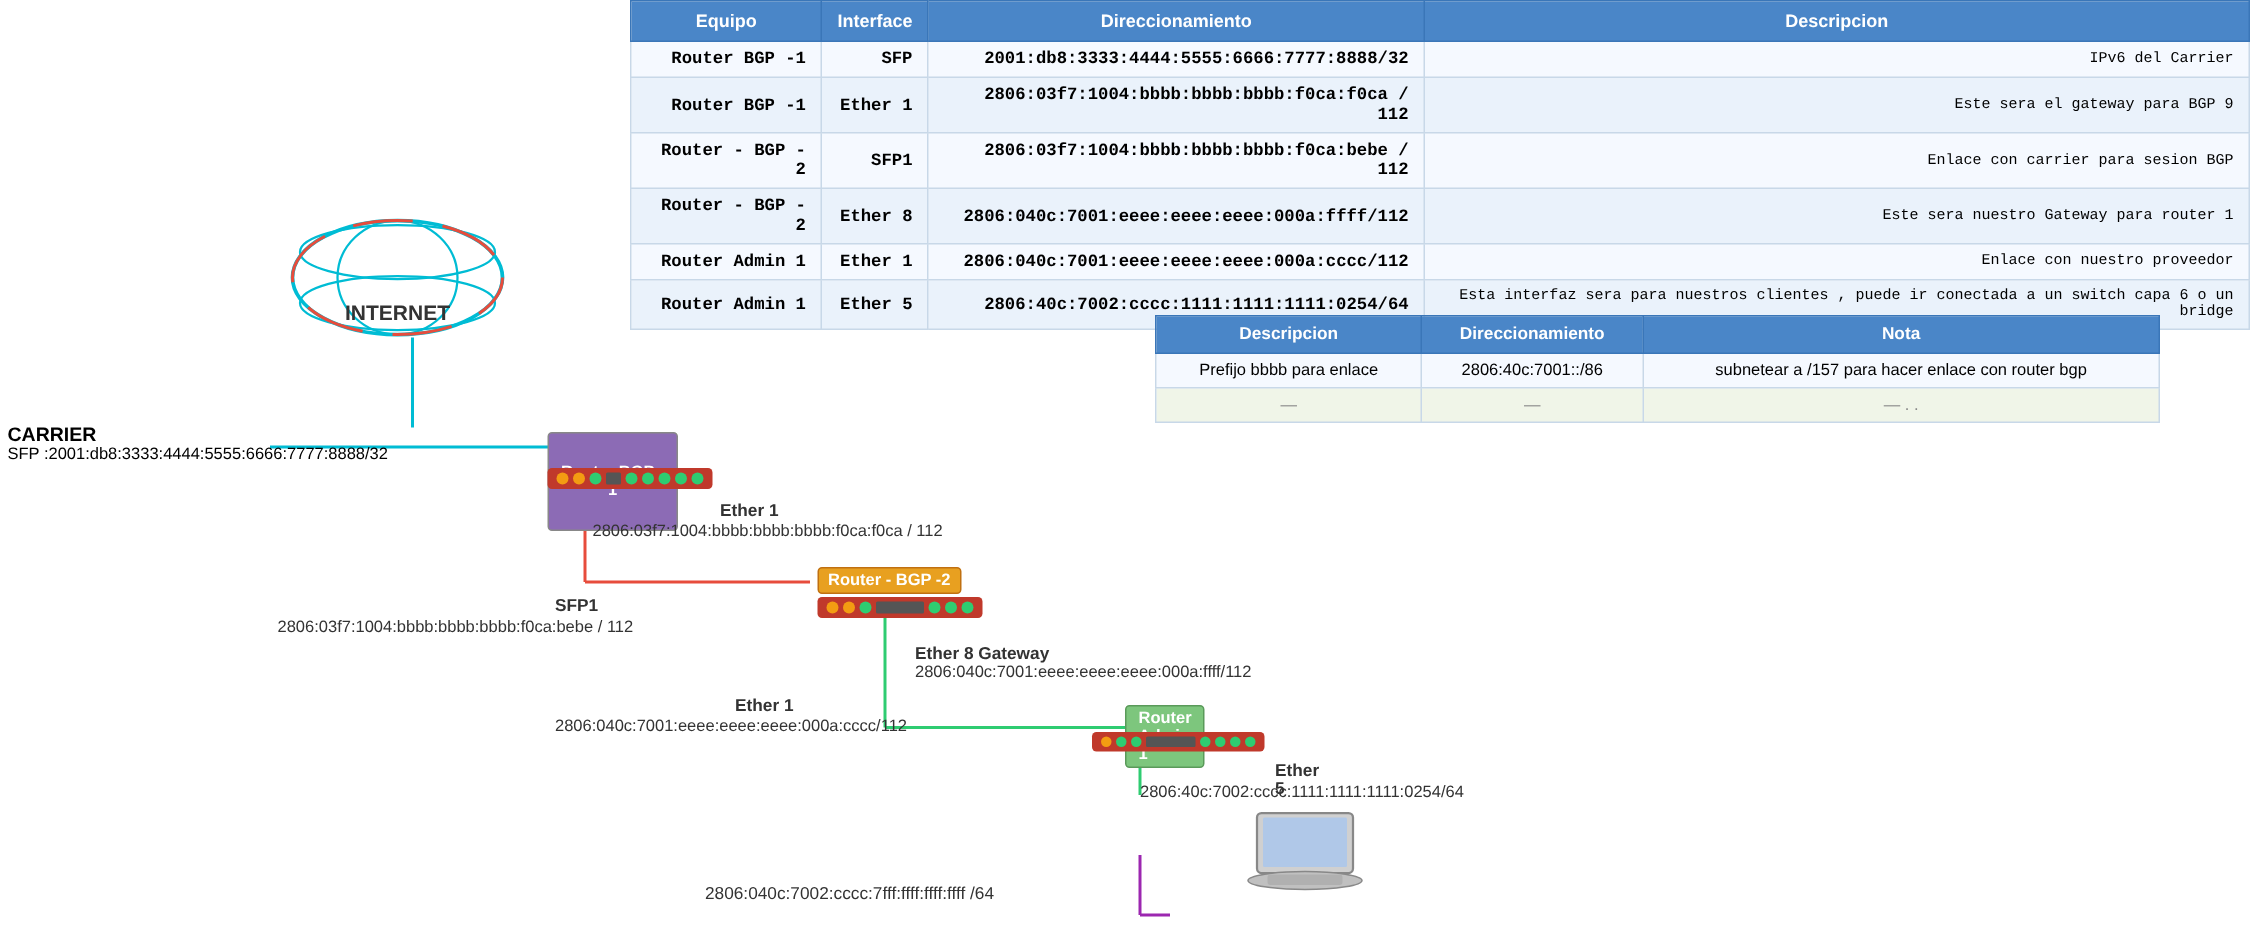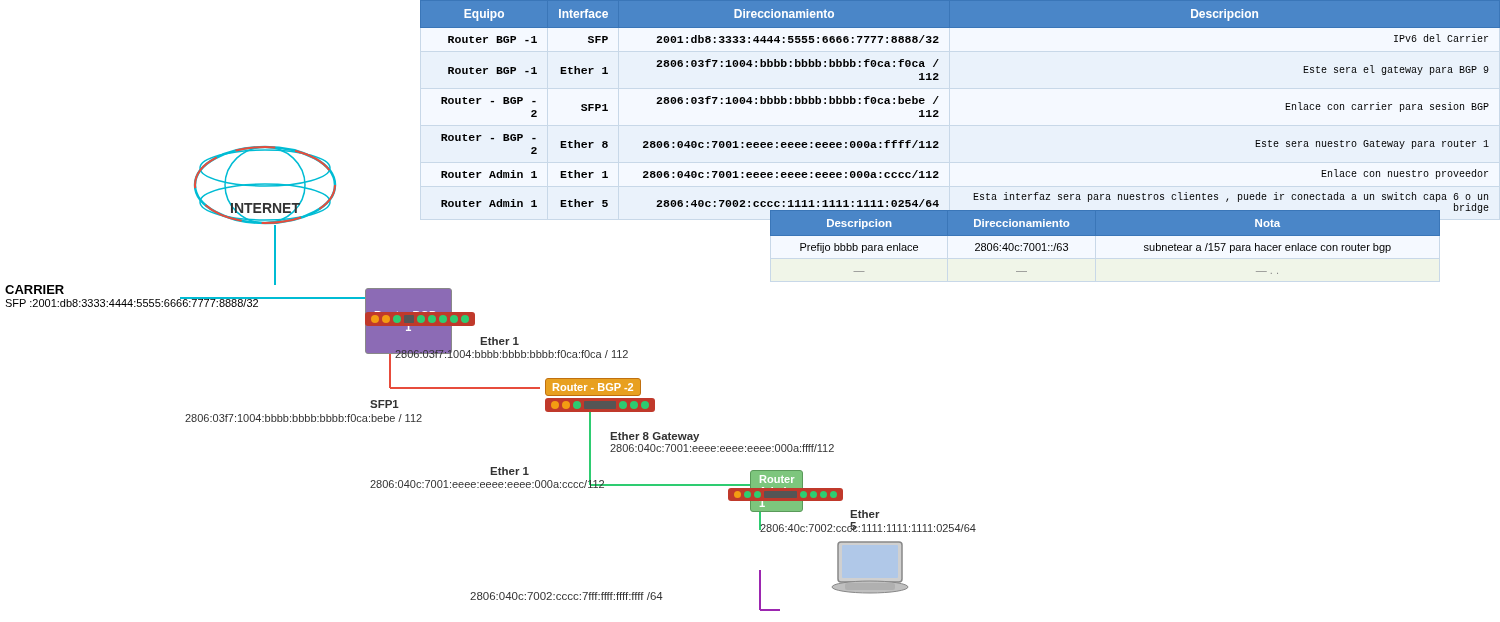--- a/index.html
+++ b/index.html
@@ -202,21 +202,21 @@
     <thead>
       <tr>
         <th>Descripcion</th>
         <th>Direccionamiento</th>
         <th>Nota</th>
       </tr>
     </thead>
     <tbody id="second-tbody">
         <tr>
           <td>Prefijo bbbb para enlace</td>
-          <td>2806:40c:7001::/63</td>
+          <td>2806:40c:7001::/86</td>
           <td>subnetear a /157 para hacer enlace con router bgp</td>
         </tr>
         <tr>
           <td>—</td>
           <td>—</td>
           <td>— . .</td>
         </tr>
       </tbody>
   </table>
 </div>

